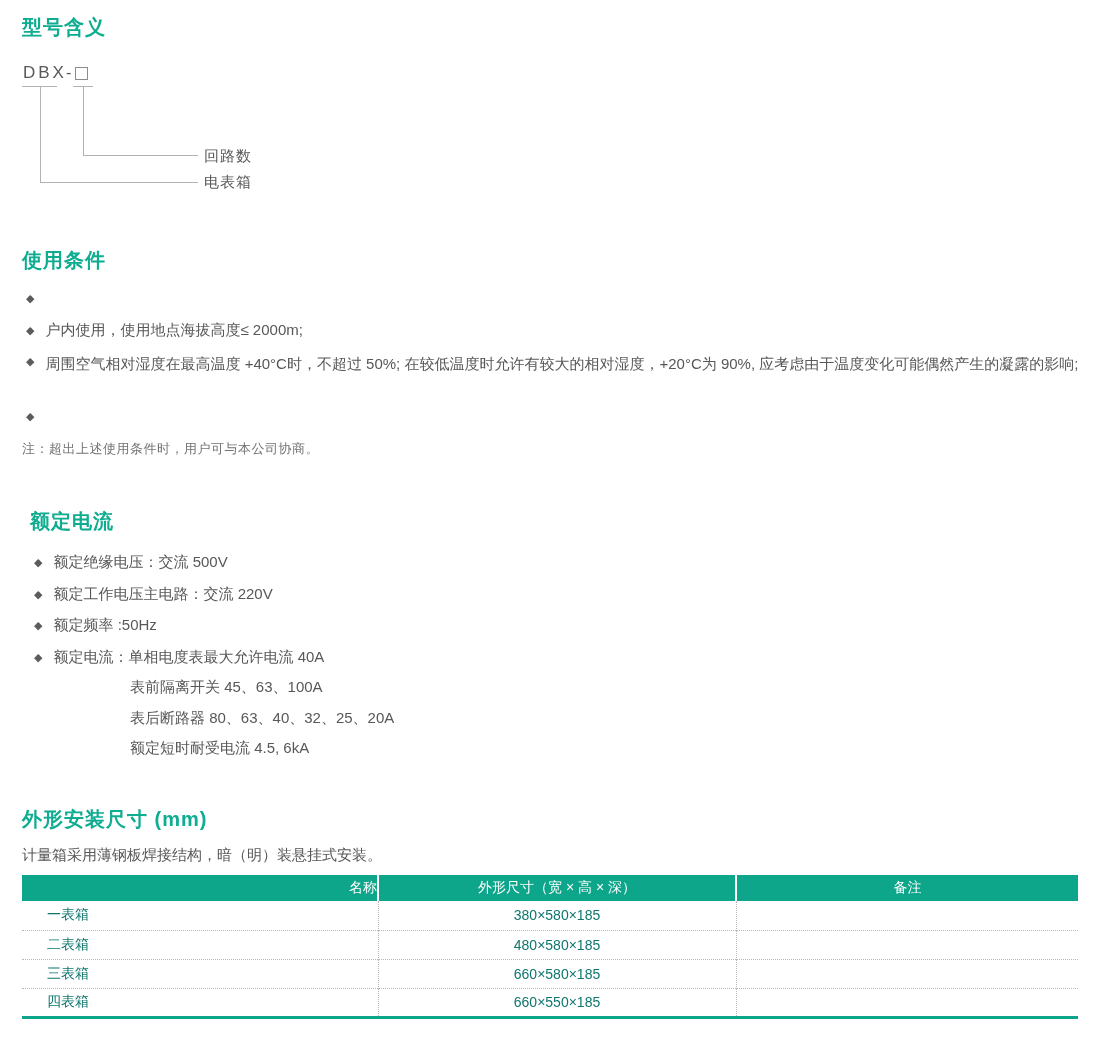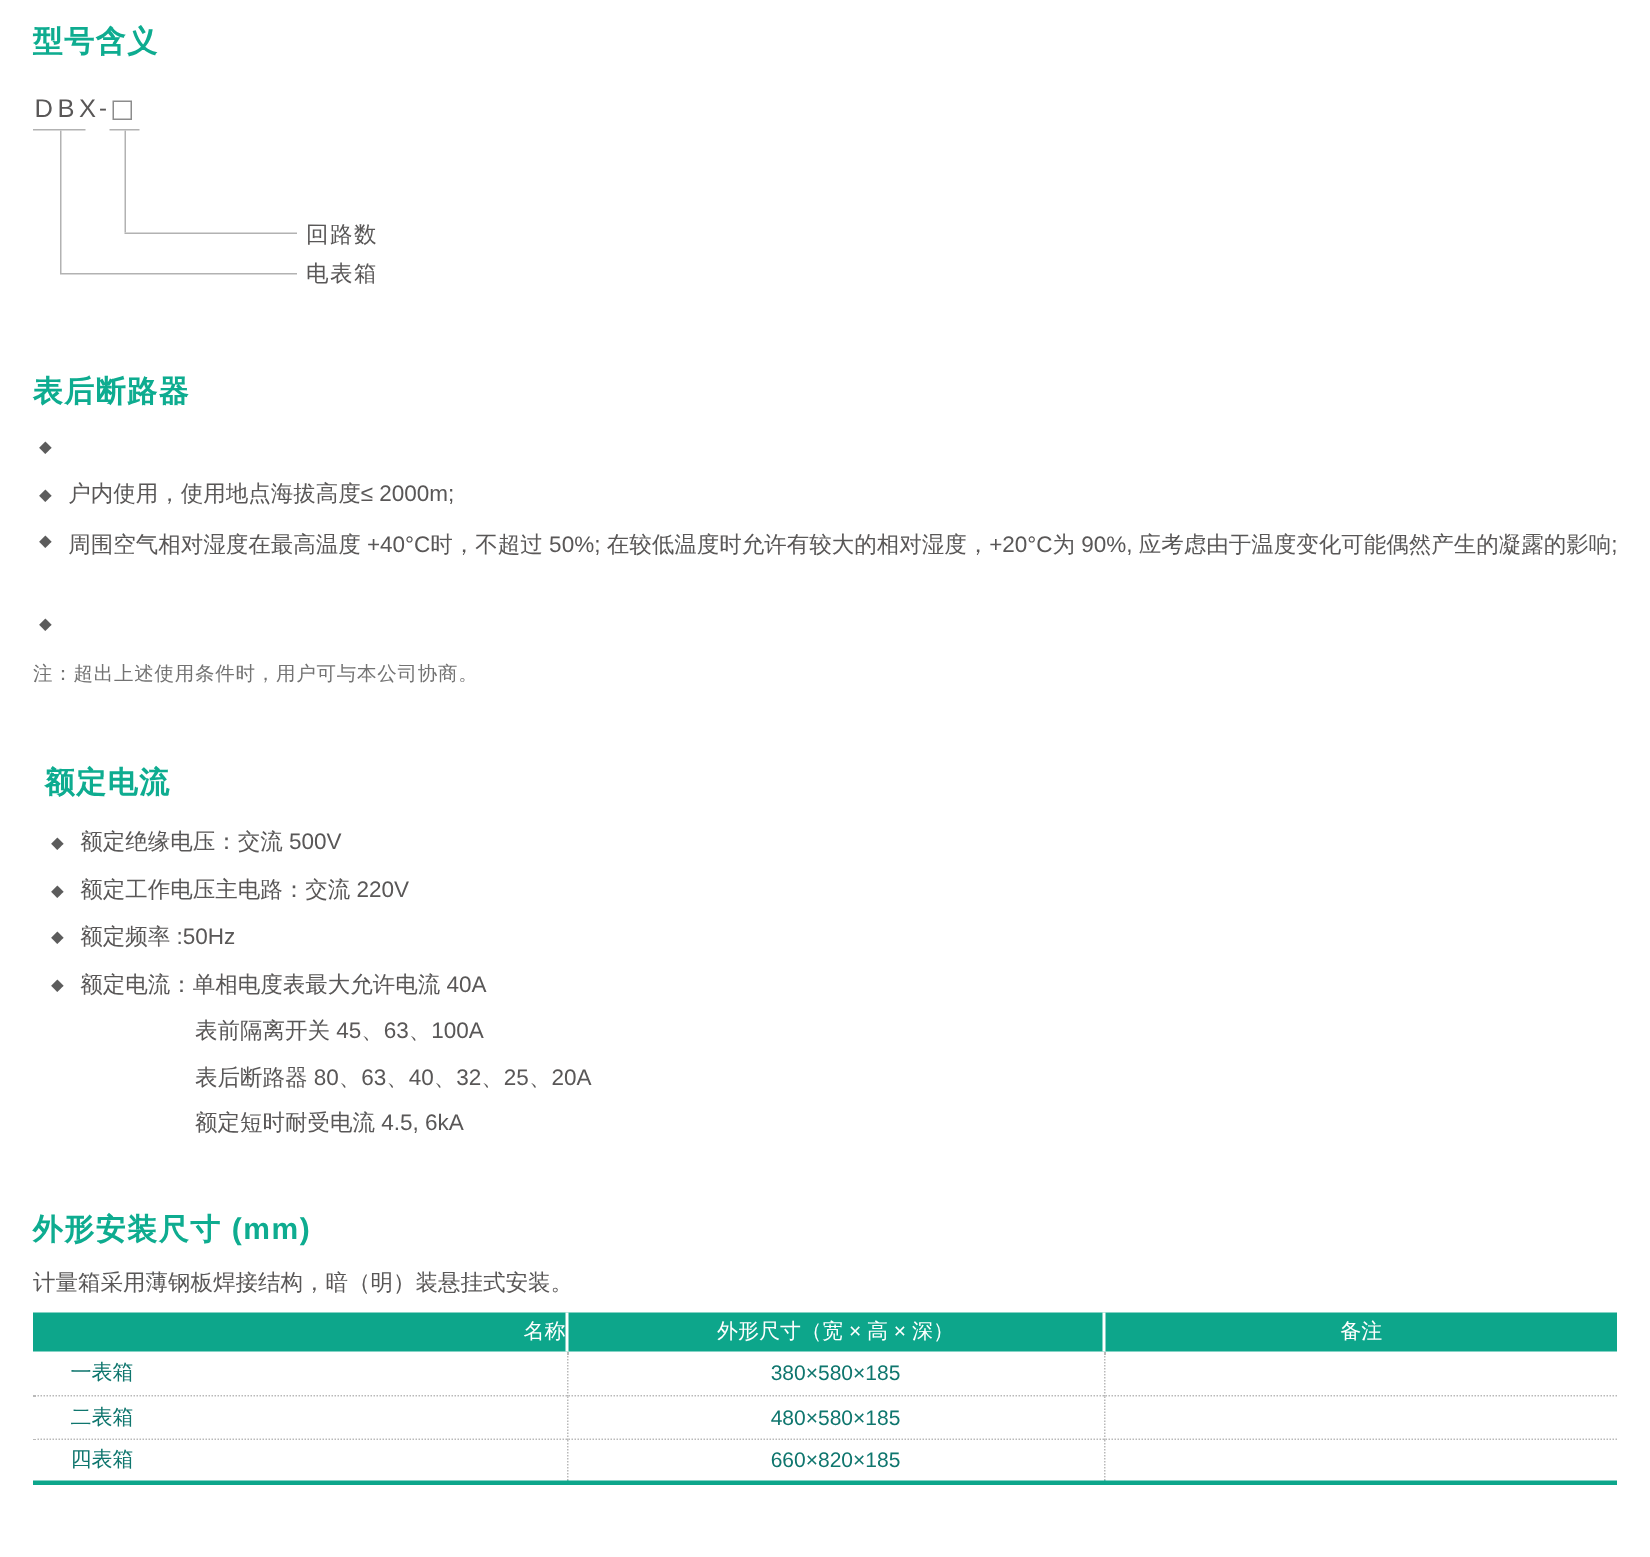--- a/index.html
+++ b/index.html
@@ -55,21 +55,21 @@
 <div class="abs hline" style="left:73px; top:86px; width:20px;"></div>
 
 <div class="abs vline" style="left:40px; top:87px; height:95px;"></div>
 <div class="abs vline" style="left:83px; top:87px; height:68px;"></div>
 <div class="abs hline" style="left:83px; top:155px; width:115px;"></div>
 <div class="abs hline" style="left:40px; top:182px; width:158px;"></div>
 
 <div class="abs diagram-label" style="left:204px; top:147px;">回路数</div>
 <div class="abs diagram-label" style="left:204px; top:173px;">电表箱</div>
 
-<div class="abs section-title" style="left:22px; top:247px;">表后断路器</div>
+<div class="abs section-title" style="left:22px; top:247px;">使用条件</div>
 
 <div class="abs bullet-row" style="left:26px; top:288px; width:1052px;">
   <span class="diamond">◆</span>
 </div>
 <div class="abs bullet-row" style="left:26px; top:320px; width:1052px;">
   <span class="diamond">◆</span>
   <span class="bullet-text" style="line-height:20px;">户内使用，使用地点海拔高度≤ 2000m;</span>
 </div>
 <div class="abs bullet-row" style="left:26px; top:351px; width:1056px;">
   <span class="diamond">◆</span>
@@ -126,18 +126,23 @@
       <td class="c-name">一表箱</td>
       <td class="c-size">380×580×185</td>
       <td class="c-remark"></td>
     </tr>
     <tr>
       <td class="c-name">二表箱</td>
       <td class="c-size">480×580×185</td>
       <td class="c-remark"></td>
     </tr>
     <tr>
+      <td class="c-name">三表箱</td>
+      <td class="c-size">660×580×185</td>
+      <td class="c-remark"></td>
+    </tr>
+    <tr>
       <td class="c-name">四表箱</td>
-      <td class="c-size">660×820×185</td>
+      <td class="c-size">660×550×185</td>
       <td class="c-remark"></td>
     </tr>
   </tbody>
 </table>
 
 </body></html>

